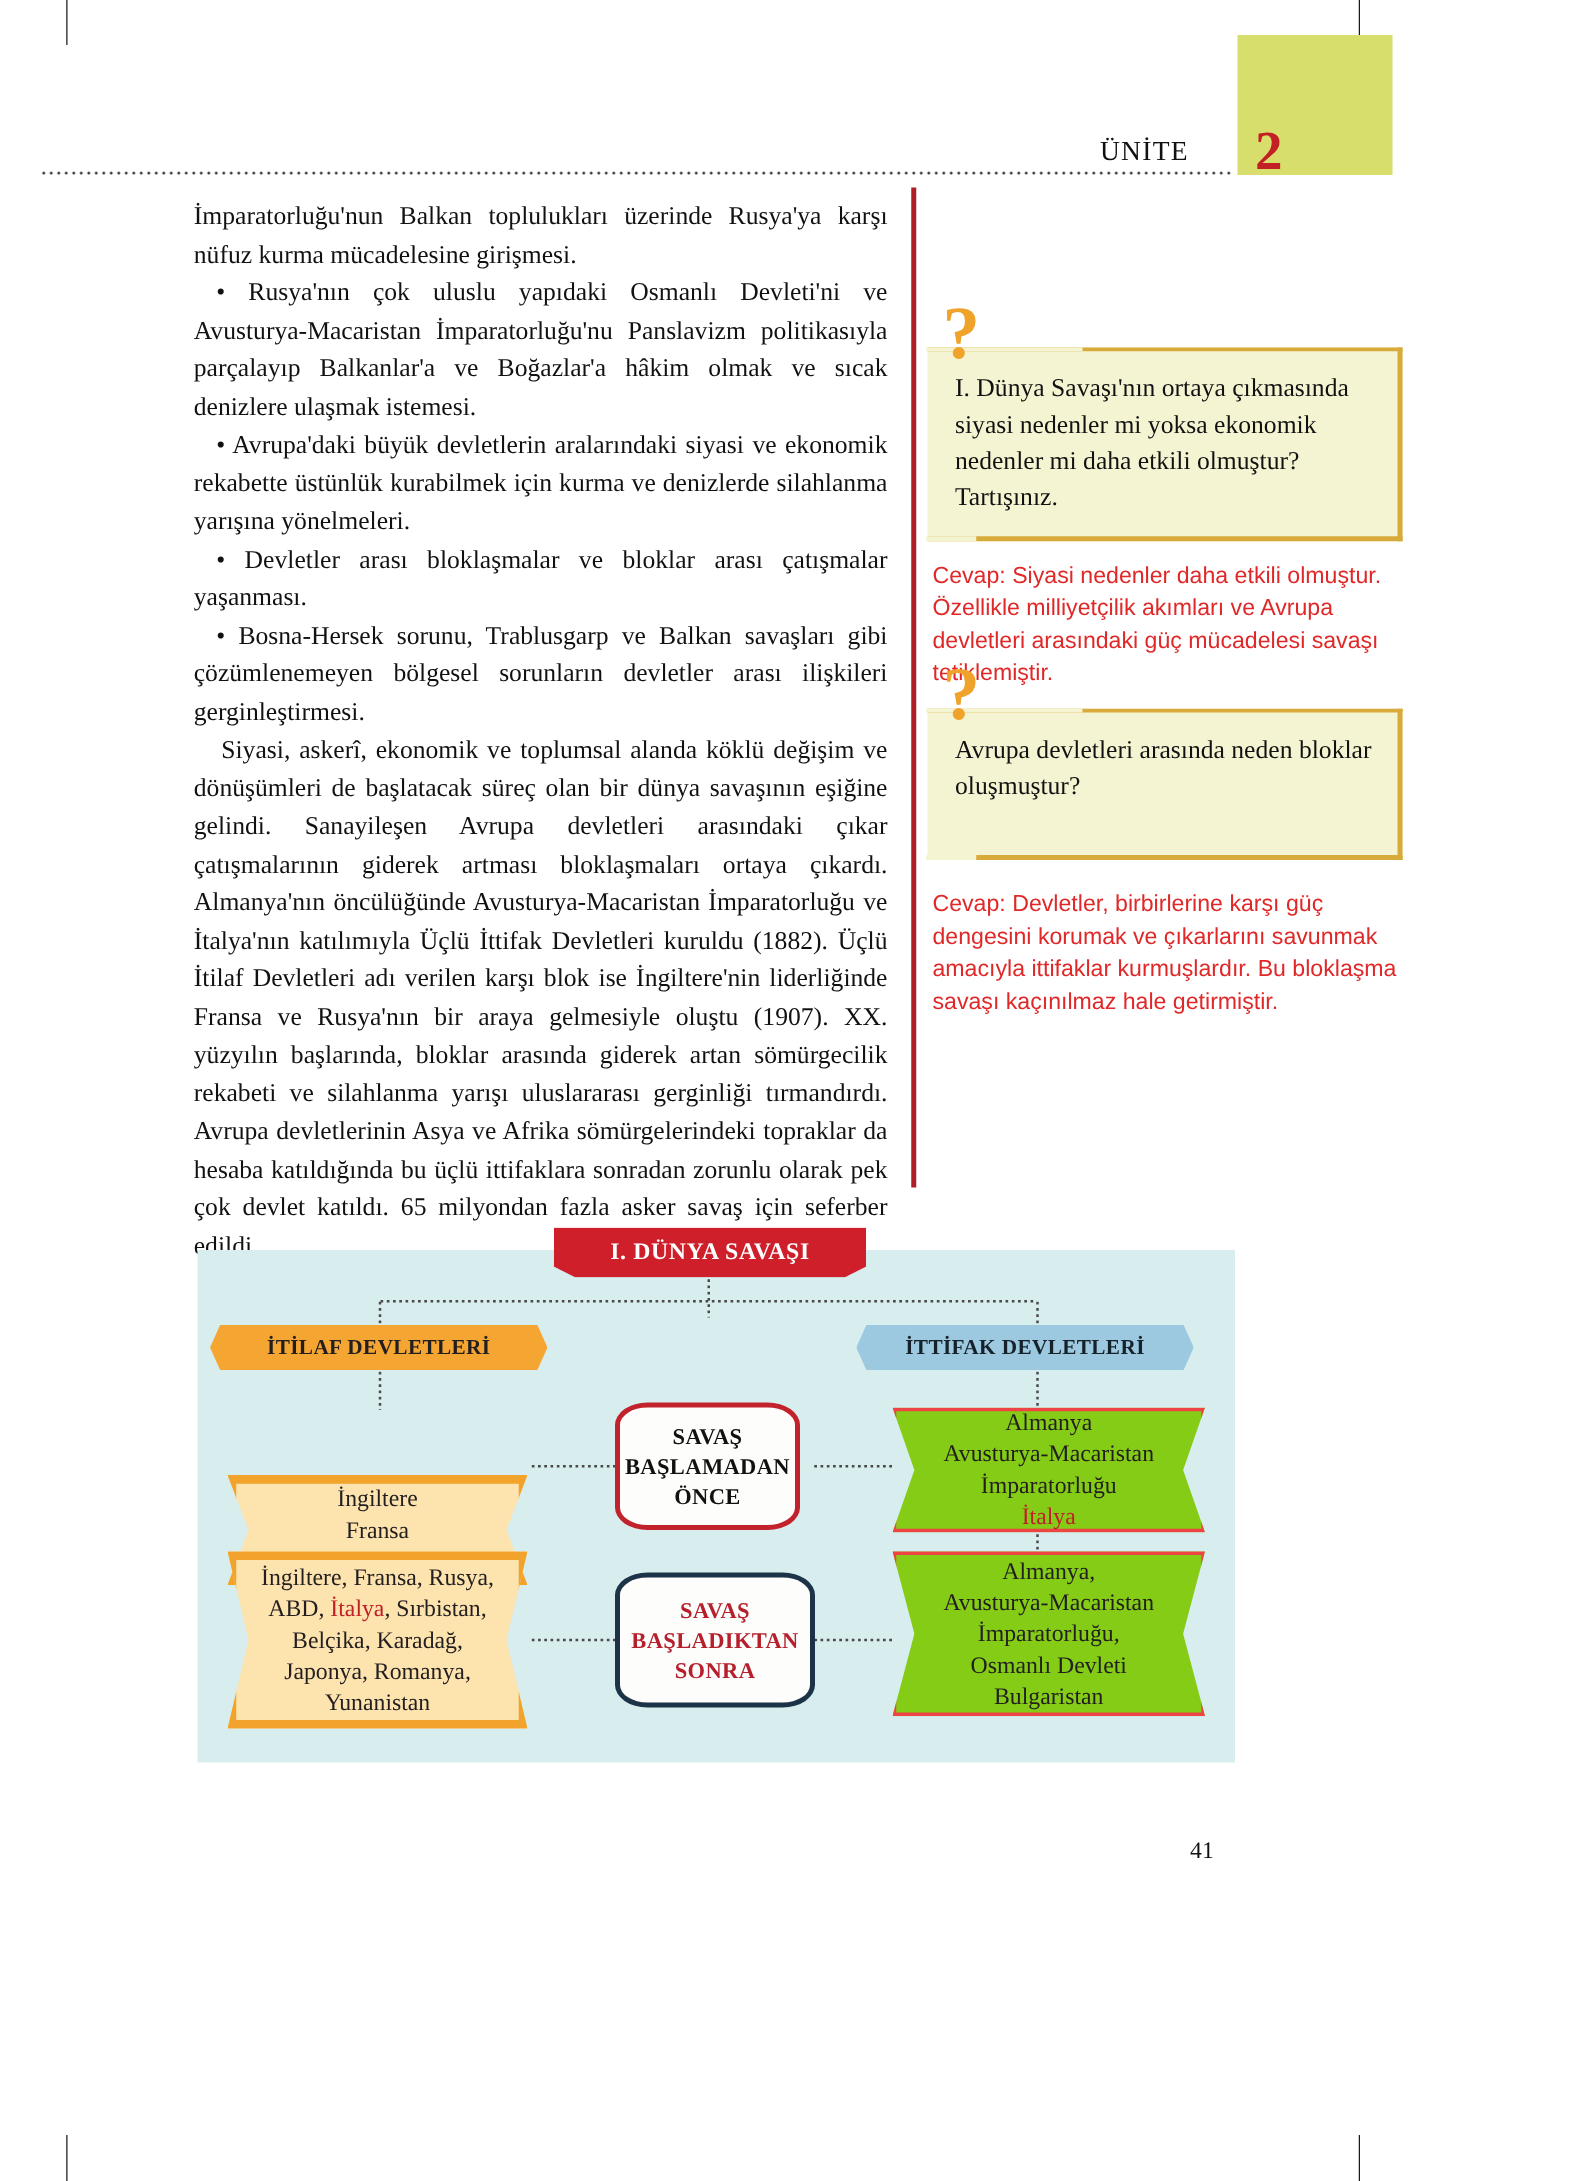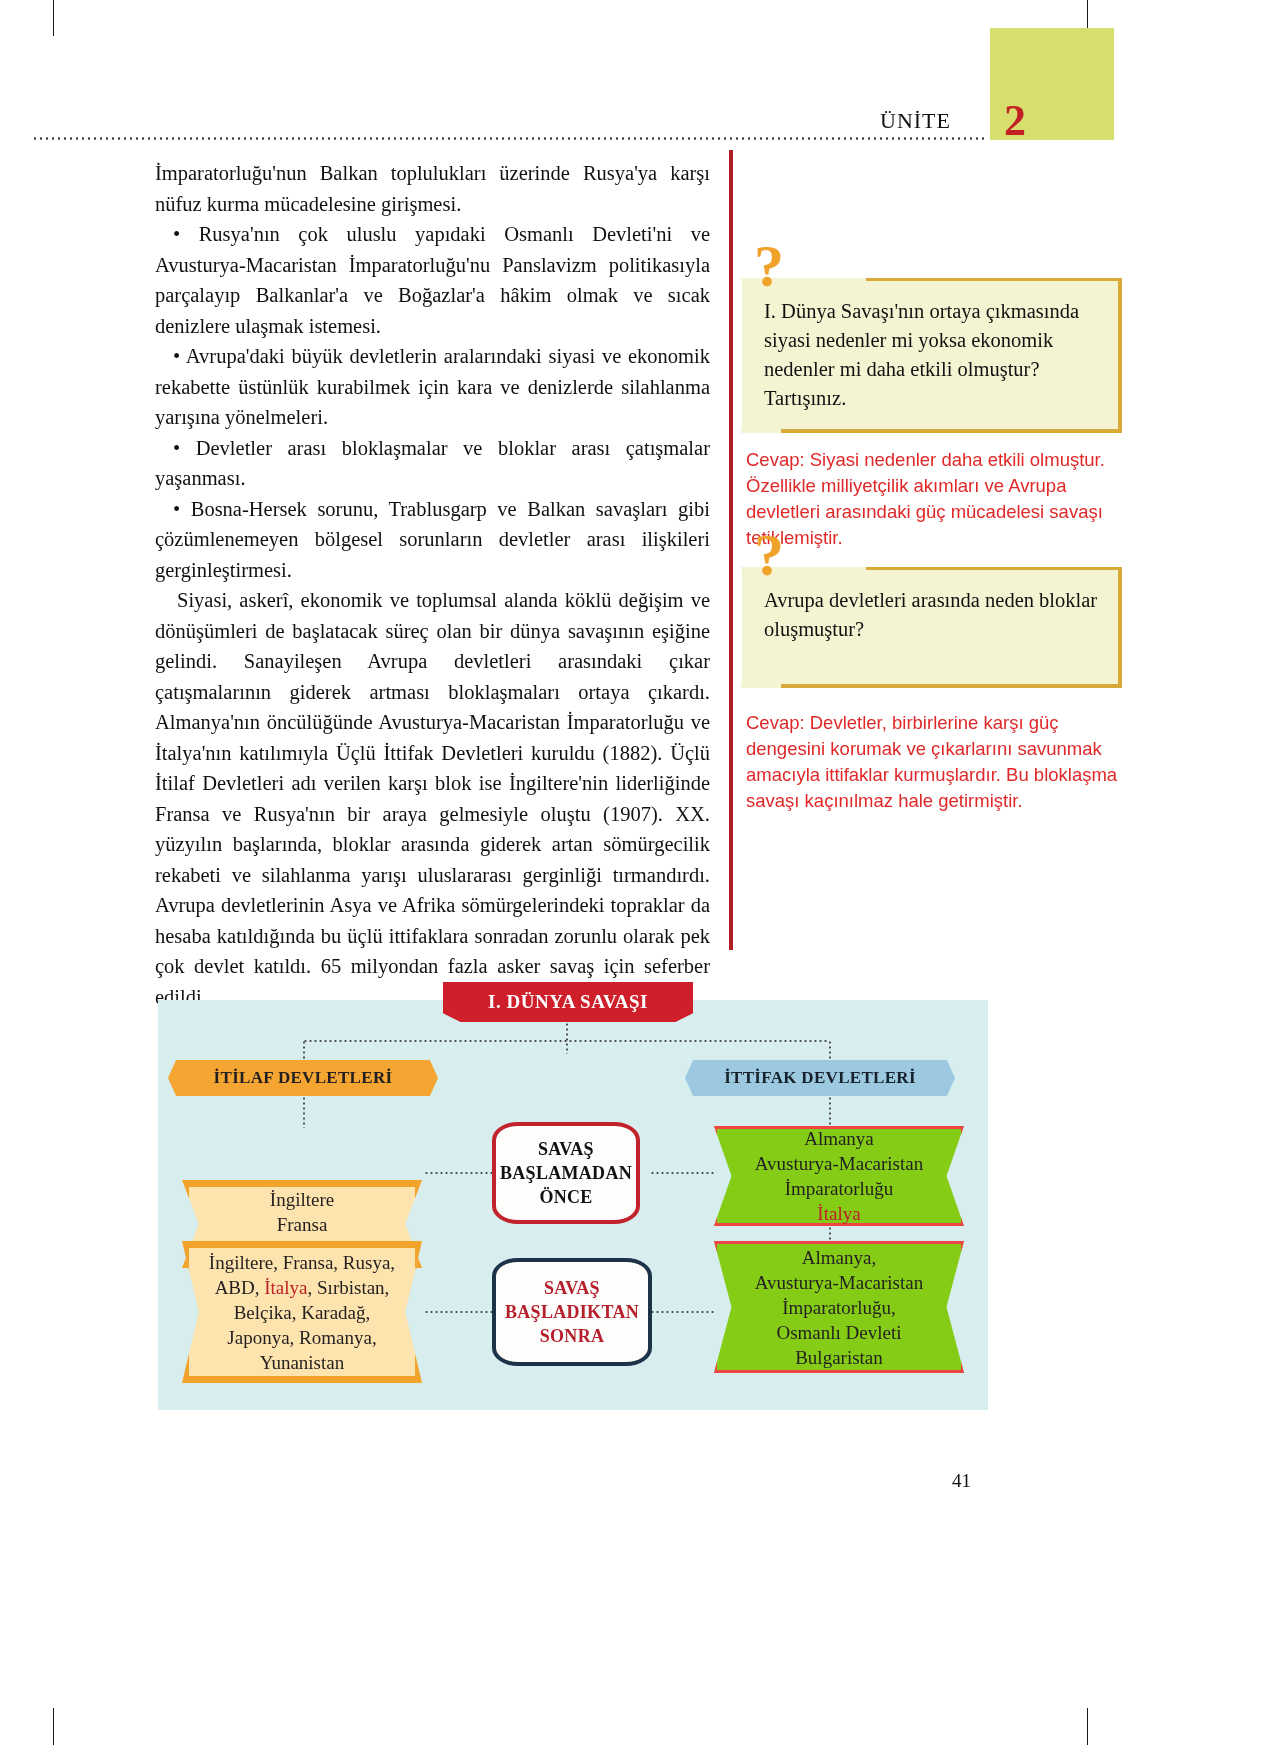--- a/index.html
+++ b/index.html
@@ -198,21 +198,21 @@
 <div class="cropmark cm-br-v"></div>
 
 <div id="unit-tab"></div>
 <div id="unit-label">ÜNİTE</div>
 <div id="unit-number">2</div>
 <div id="header-rule"></div>
 
 <div id="main-text">
   <p>İmparatorluğu'nun Balkan toplulukları üzerinde Rusya'ya karşı nüfuz kurma mücadelesine girişmesi.</p>
   <p class="bullet">• Rusya'nın çok uluslu yapıdaki Osmanlı Devleti'ni ve Avusturya-Macaristan İmparatorluğu'nu Panslavizm politikasıyla parçalayıp Balkanlar'a ve Boğazlar'a hâkim olmak ve sıcak denizlere ulaşmak istemesi.</p>
-  <p class="bullet">• Avrupa'daki büyük devletlerin aralarındaki siyasi ve ekonomik rekabette üstünlük kurabilmek için kara ve denizlerde silahlanma yarışına yönelmeleri.</p>
+  <p class="bullet">• Avrupa'daki büyük devletlerin aralarındaki siyasi ve ekonomik rekabette üstünlük kurabilmek için kurma ve denizlerde silahlanma yarışına yönelmeleri.</p>
   <p class="bullet">• Devletler arası bloklaşmalar ve bloklar arası çatışmalar yaşanması.</p>
   <p class="bullet">• Bosna-Hersek sorunu, Trablusgarp ve Balkan savaşları gibi çözümlenemeyen bölgesel sorunların devletler arası ilişkileri gerginleştirmesi.</p>
   <p class="indent">Siyasi, askerî, ekonomik ve toplumsal alanda köklü değişim ve dönüşümleri de başlatacak süreç olan bir dünya savaşının eşiğine gelindi. Sanayileşen Avrupa devletleri arasındaki çıkar çatışmalarının giderek artması bloklaşmaları ortaya çıkardı. Almanya'nın öncülüğünde Avusturya-Macaristan İmparatorluğu ve İtalya'nın katılımıyla Üçlü İttifak Devletleri kuruldu (1882). Üçlü İtilaf Devletleri adı verilen karşı blok ise İngiltere'nin liderliğinde Fransa ve Rusya'nın bir araya gelmesiyle oluştu (1907). XX. yüzyılın başlarında, bloklar arasında giderek artan sömürgecilik rekabeti ve silahlanma yarışı uluslararası gerginliği tırmandırdı. Avrupa devletlerinin Asya ve Afrika sömürgelerindeki topraklar da hesaba katıldığında bu üçlü ittifaklara sonradan zorunlu olarak pek çok devlet katıldı. 65 milyondan fazla asker savaş için seferber edildi.</p>
 </div>
 
 <div id="red-divider"></div>
 
 <div id="sidebar">
 
   <div class="qbox-wrap" style="margin-top:128px;">

